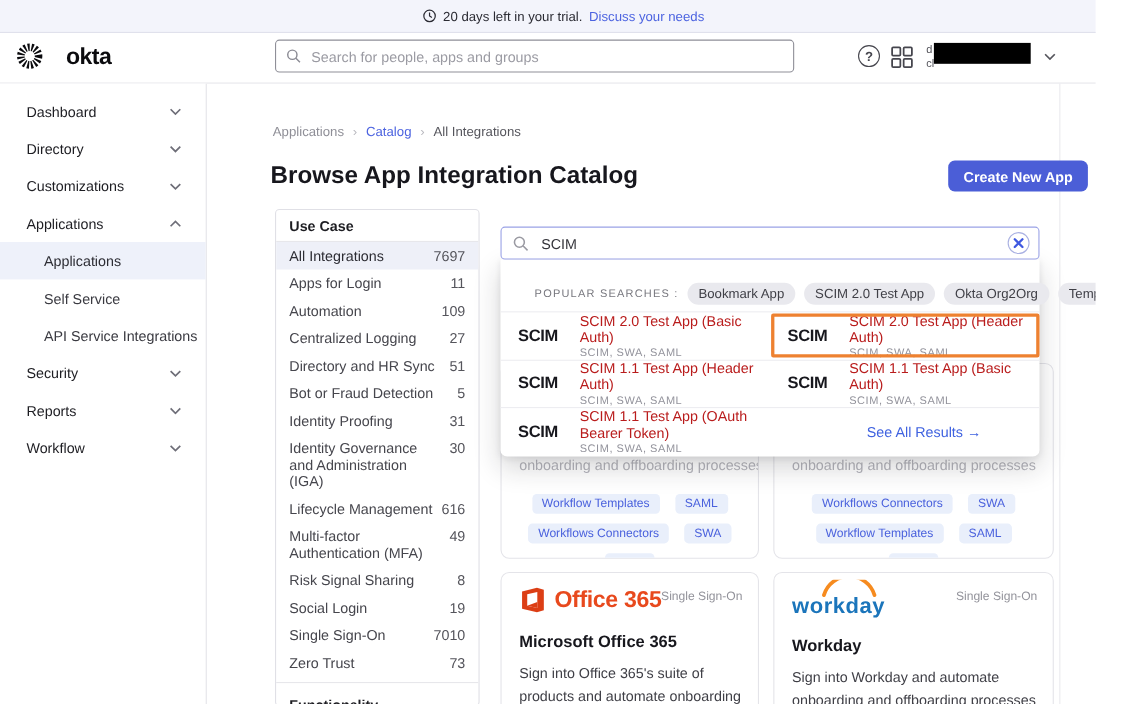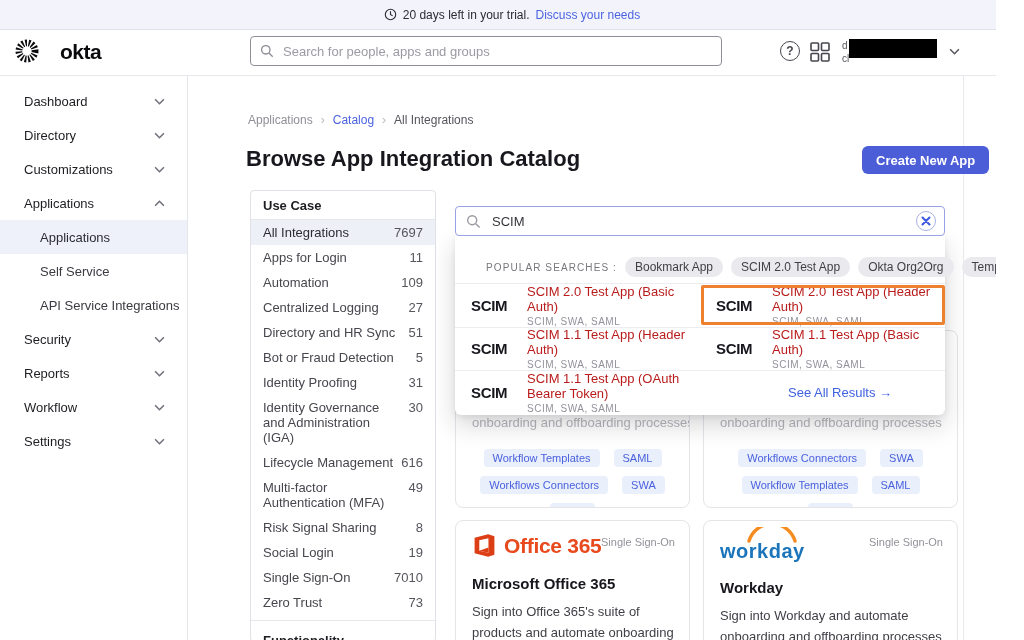--- a/index.html
+++ b/index.html
@@ -218,26 +218,20 @@
     <svg class="chev" width="11" height="7" viewBox="0 0 10 6">
       <path d="M1 1l4 4 4-4" stroke="#6e6e78" stroke-width="1.4" fill="none"></path>
     </svg>
   </div>
       <div class="nav-item top">
     <span>Workflow</span>
     <svg class="chev" width="11" height="7" viewBox="0 0 10 6">
       <path d="M1 1l4 4 4-4" stroke="#6e6e78" stroke-width="1.4" fill="none"></path>
     </svg>
   </div>
-      <div class="nav-item top">
-    <span>Settings</span>
-    <svg class="chev" width="11" height="7" viewBox="0 0 10 6">
-      <path d="M1 1l4 4 4-4" stroke="#6e6e78" stroke-width="1.4" fill="none"></path>
-    </svg>
-  </div>
     </nav>
 
   <div id="content-edge"></div>
   <div id="sb-track"></div>
   <div id="sb-thumb"></div>
 
   <div id="breadcrumb">
     <span class="bc0">Applications</span>
     <span class="sep">›</span>
     <span class="bc1">Catalog</span>

